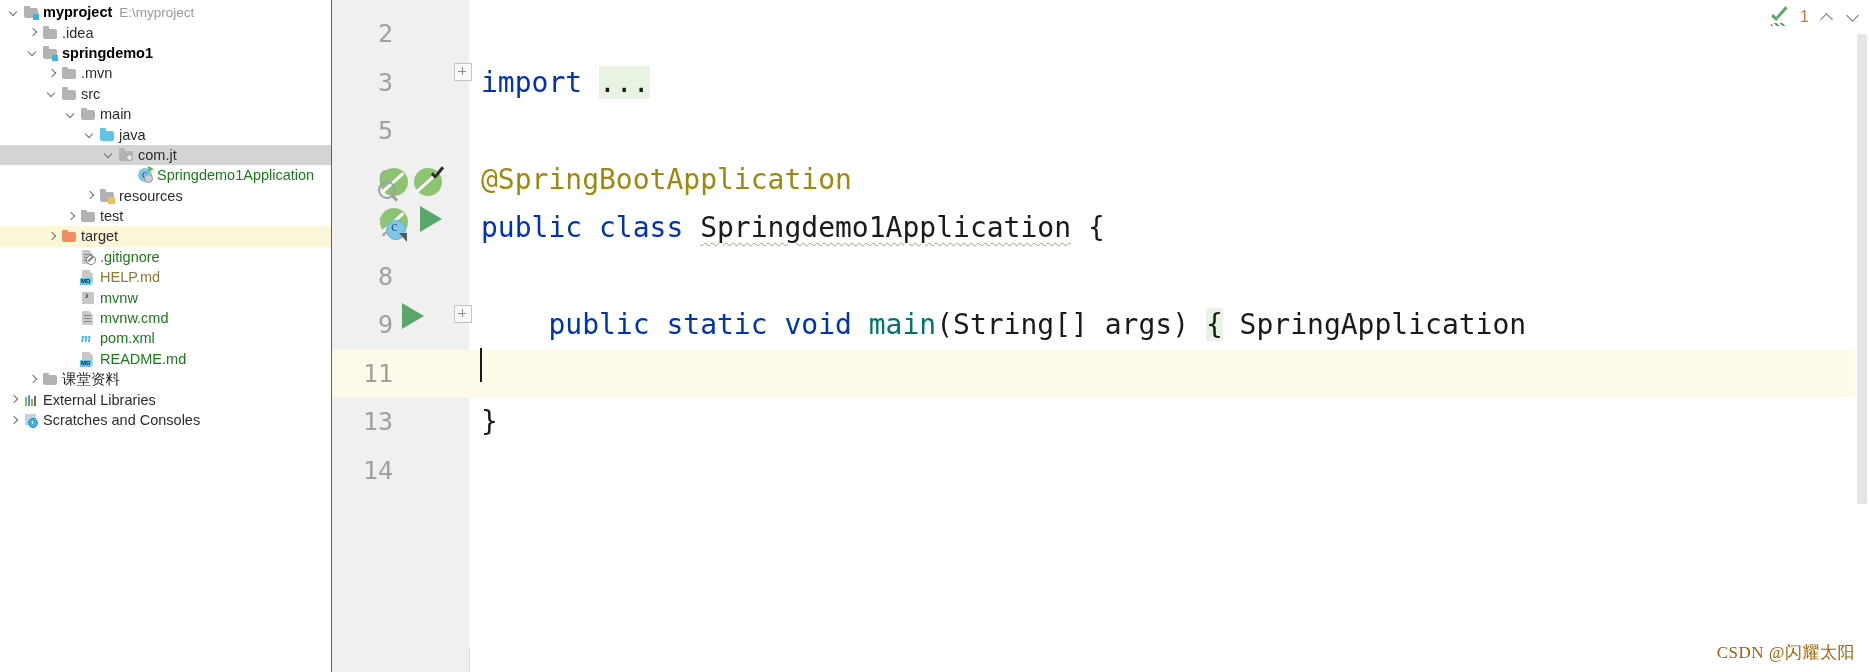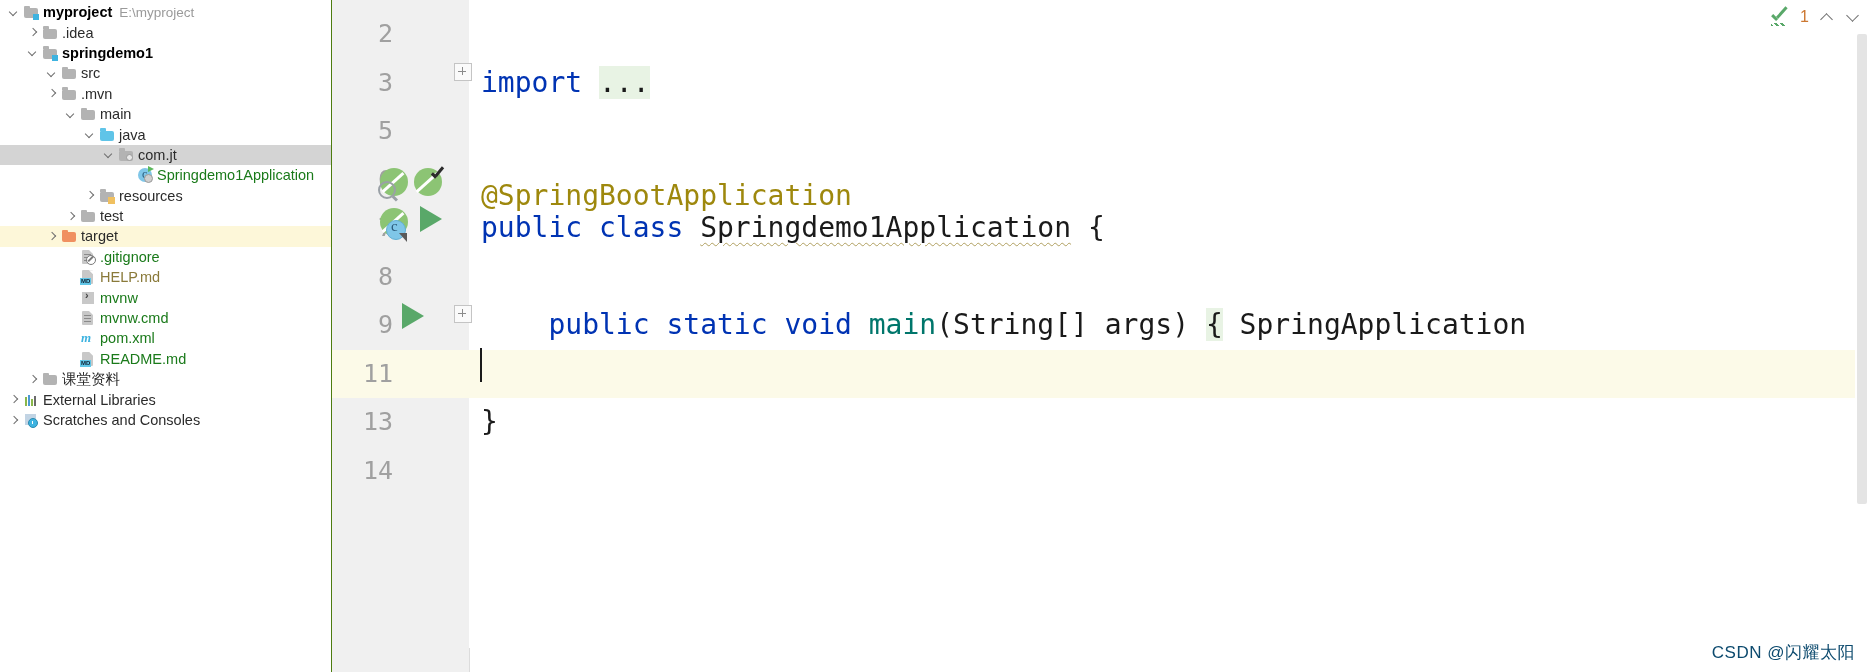--- a/index.html
+++ b/index.html
@@ -166,22 +166,22 @@
   .count{color:#cc7832;font-size:16px;font-family:"Liberation Sans",sans-serif;}
   .chev{width:16px;height:16px;position:relative;}
   .chev::before{content:"";position:absolute;left:3px;top:6px;width:8px;height:8px;
     border-left:1.8px solid #6e6e6e;border-top:1.8px solid #6e6e6e;transform:rotate(45deg);}
   .chev.dn::before{top:2px;transform:rotate(225deg);}
 
   
   .scroll-strip{position:absolute;right:0;top:34px;width:14px;height:638px;background:#ffffff;}
   .scroll-thumb{position:absolute;right:2px;top:0px;width:10px;height:470px;background:#e4e4e4;border-radius:2px;}
 
-  .watermark{position:absolute;right:14px;bottom:8px;font-size:17px;color:#0c4a6e;
-    font-family:Liberation Sans, sans-serif;letter-spacing:.5px;}
+  .watermark{position:absolute;right:14px;bottom:8px;font-size:17px;color:#a16207;
+    font-family:Liberation Serif, serif;letter-spacing:.5px;}
 </style>
 </head>
 <body>
 
 <div class="ide">
 
   <div class="project-panel">
     <div class="tree" id="tree">
         <div class="trow">
           <span style="display: inline-block; flex: 0 0 auto; width: 8px;"></span>
@@ -208,35 +208,35 @@
           <span class="arrow down"></span>
           <span class="ico">
             <span class="f-tab"></span>
             <span class="f-base"></span>
             <span class="f-badge"></span>
           </span>
           <span class="tlabel bold">springdemo1</span>
         </div>
         <div class="trow">
           <span style="display: inline-block; flex: 0 0 auto; width: 46px;"></span>
+          <span class="arrow right"></span>
+          <span class="ico">
+            <span class="f-tab"></span>
+            <span class="f-base"></span>
+          </span>
+          <span class="tlabel">.mvn</span>
+        </div>
+        <div class="trow">
+          <span style="display: inline-block; flex: 0 0 auto; width: 46px;"></span>
           <span class="arrow down"></span>
           <span class="ico">
             <span class="f-tab"></span>
             <span class="f-base"></span>
           </span>
           <span class="tlabel">src</span>
-        </div>
-        <div class="trow">
-          <span style="display: inline-block; flex: 0 0 auto; width: 46px;"></span>
-          <span class="arrow right"></span>
-          <span class="ico">
-            <span class="f-tab"></span>
-            <span class="f-base"></span>
-          </span>
-          <span class="tlabel">.mvn</span>
         </div>
         <div class="trow">
           <span style="display: inline-block; flex: 0 0 auto; width: 65px;"></span>
           <span class="arrow down"></span>
           <span class="ico">
             <span class="f-tab"></span>
             <span class="f-base"></span>
           </span>
           <span class="tlabel">main</span>
         </div>
@@ -399,21 +399,21 @@
         <div class="lnum" style="top: 301px;">9</div>
         <div class="caret-line-bg" style="top: 349.5px;"></div>
         <div class="lnum" style="top: 349.5px;">11</div>
         <div class="lnum" style="top: 398px;">13</div>
         <div class="lnum" style="top: 446.5px;">14</div>
       </div>
     <div class="code-area" id="codearea">
         <div class="code" style="top: 10px;"></div>
         <div class="code" style="top: 58.5px;"><span class="kw">import </span><span class="ident fold-hl">...</span></div>
         <div class="code" style="top: 107px;"></div>
-        <div class="code" style="top: 155.5px; margin-top: 16px;"><span class="anno">@SpringBootApplication</span></div>
+        <div class="code" style="top: 155.5px;"><span class="anno">@SpringBootApplication</span></div>
         <div class="code" style="top: 204px;"><span class="kw">public class </span><span class="ident squiggle">Springdemo1Application</span><span class="ident"> {</span></div>
         <div class="code" style="top: 252.5px;"></div>
         <div class="code" style="top: 301px;"><span class="kw">    public static void </span><span class="meth">main</span><span class="ident">(String[] args) </span><span class="ident fold-hl">{</span><span class="ident"> SpringApplication</span></div>
         <div class="caret-line-bg" style="top: 349.5px;"></div>
         <div class="code" style="top: 349.5px;"></div>
         <div class="code" style="top: 398px;"><span class="ident">}</span></div>
         <div class="code" style="top: 446.5px;"></div>
       </div>
 
     <div class="g-ico" style="left:48px;top:168px;">

